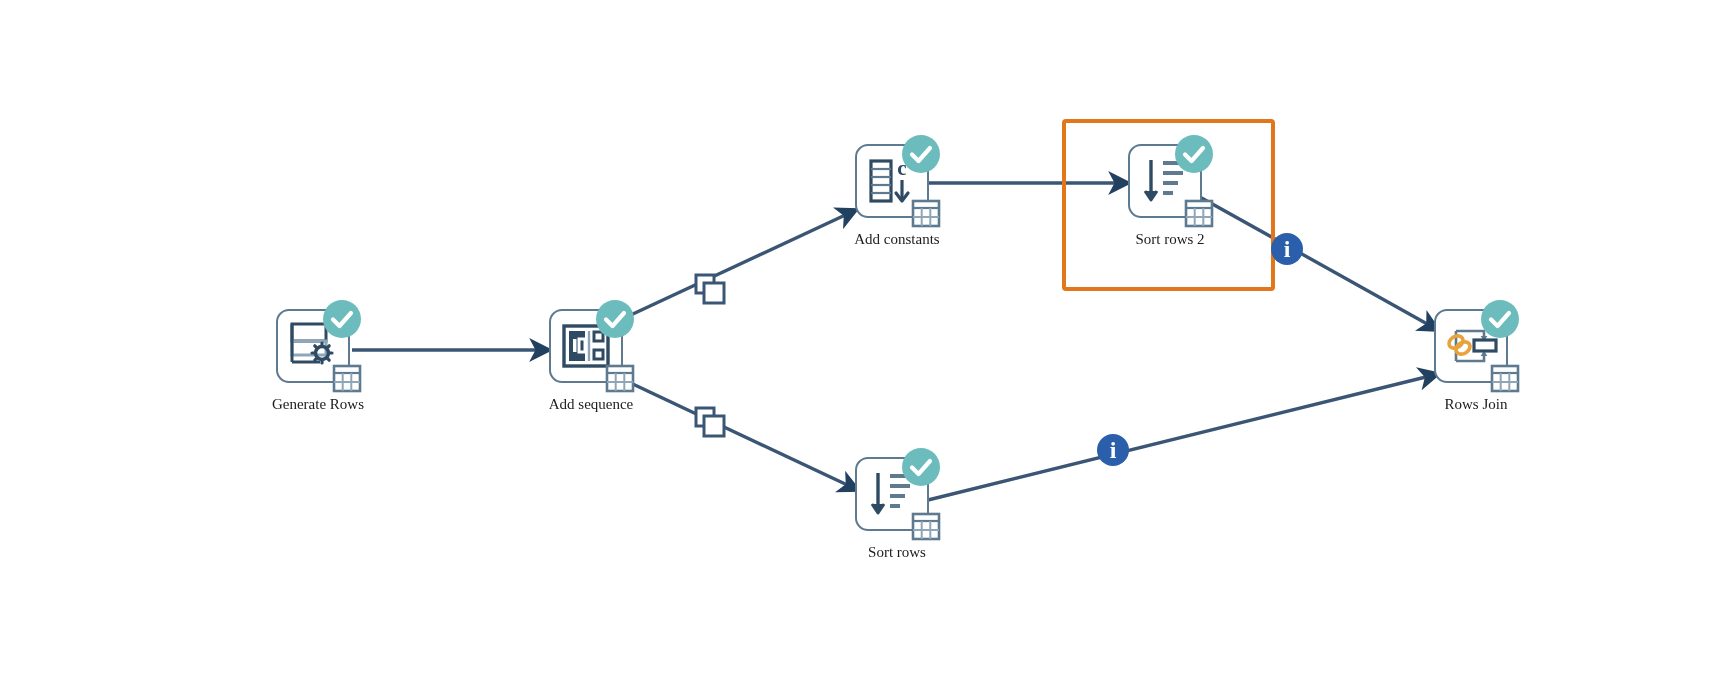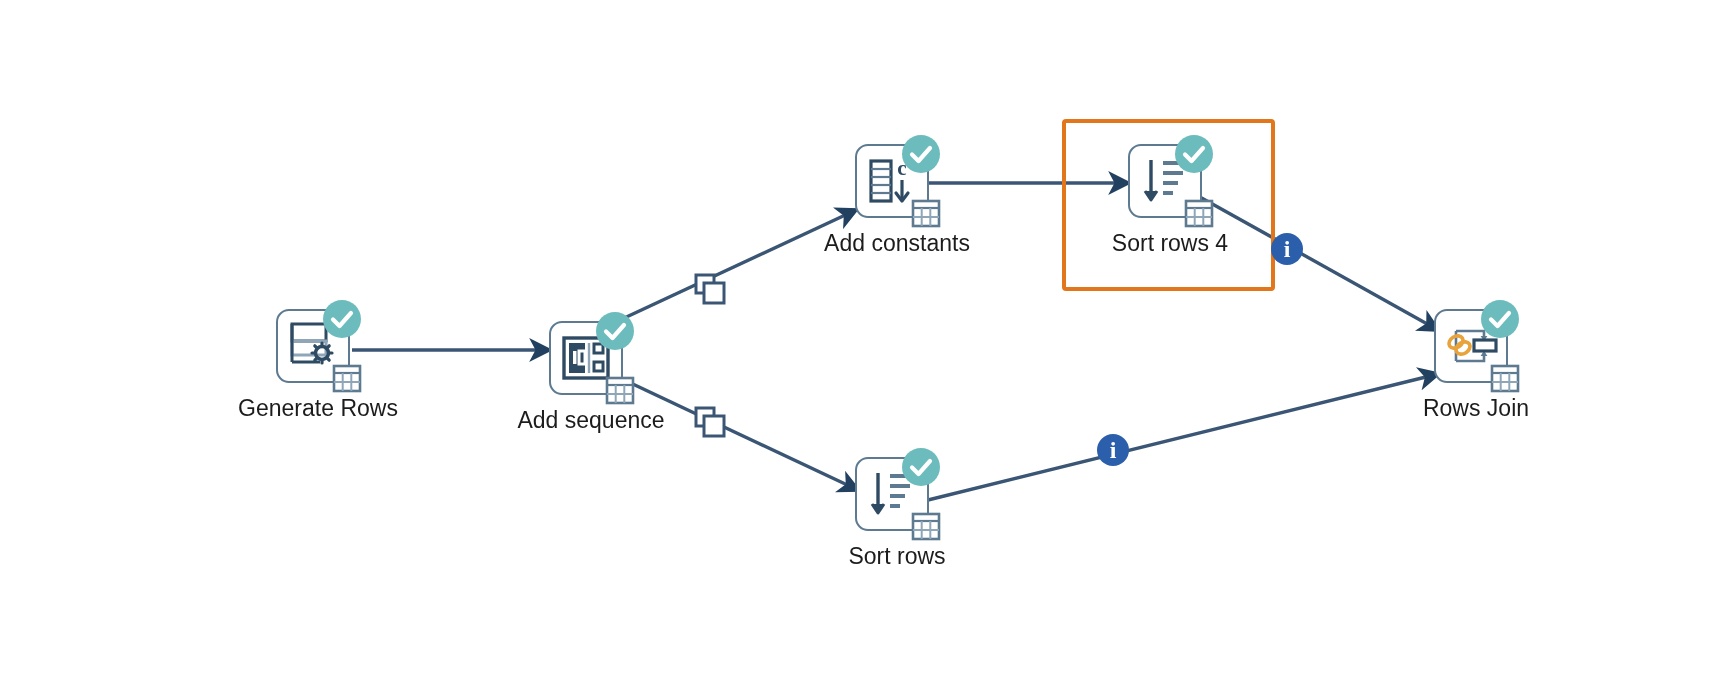--- a/index.html
+++ b/index.html
@@ -70,23 +70,23 @@
     top: 58px;
     width: 30px;
     height: 30px;
   }
   .node-label {
     position: absolute;
     top: 92px;
     left: 50%;
     transform: translateX(-50%);
     white-space: nowrap;
-    font-size: 23px;
+    font-size: 15px;
     color: #1c1c1c;
-    font-family: Liberation Sans, sans-serif;
+    font-family: Liberation Serif, serif;
     line-height: 1;
   }
   .selection-frame {
     position: absolute;
     border: 4px solid #e2761b;
     border-radius: 4px;
     box-sizing: border-box;
     background: transparent;
     pointer-events: none;
   }
@@ -178,21 +178,21 @@
     <svg class="grid-badge" viewBox="0 0 30 30" xmlns="http://www.w3.org/2000/svg">
       <rect x="2" y="3" width="26" height="25" fill="#ffffff" stroke="#5d7a91" stroke-width="2.6"></rect>
       <line x1="2" y1="10" x2="28" y2="10" stroke="#5d7a91" stroke-width="2.2"></line>
       <line x1="10.7" y1="10" x2="10.7" y2="28" stroke="#8ea6b8" stroke-width="2"></line>
       <line x1="19.3" y1="10" x2="19.3" y2="28" stroke="#8ea6b8" stroke-width="2"></line>
       <line x1="2" y1="19" x2="28" y2="19" stroke="#8ea6b8" stroke-width="2"></line>
     </svg>
     <div class="node-label">Generate Rows</div>
   </div>
 
-  <div class="node" style="left:545px; top:317px;">
+  <div class="node" style="left:545px; top:305px;">
     <div class="node-box"></div>
     <svg class="node-icon" viewBox="0 0 74 74" xmlns="http://www.w3.org/2000/svg">
       <rect x="15" y="17" width="44" height="40" fill="none" stroke="#2f4b63" stroke-width="3.4"></rect>
       <rect x="20" y="22" width="16" height="30" fill="#2f4b63"></rect>
       <rect x="24" y="30" width="3.5" height="13" fill="#ffffff"></rect>
       <rect x="30" y="30" width="6" height="13" fill="none" stroke="#ffffff" stroke-width="3"></rect>
       <line x1="40" y1="22" x2="40" y2="52" stroke="#8ea6b8" stroke-width="2.4"></line>
       <rect x="45" y="23" width="9" height="9" fill="none" stroke="#2f4b63" stroke-width="3"></rect>
       <rect x="45" y="41" width="9" height="9" fill="none" stroke="#2f4b63" stroke-width="3"></rect>
     </svg>
@@ -255,21 +255,21 @@
         <path d="M10 19.5 L16.5 26 L28 13" fill="none" stroke="#ffffff" stroke-width="4.2" stroke-linecap="round" stroke-linejoin="round"></path>
       </svg>
     </div>
     <svg class="grid-badge" viewBox="0 0 30 30" xmlns="http://www.w3.org/2000/svg">
       <rect x="2" y="3" width="26" height="25" fill="#ffffff" stroke="#5d7a91" stroke-width="2.6"></rect>
       <line x1="2" y1="10" x2="28" y2="10" stroke="#5d7a91" stroke-width="2.2"></line>
       <line x1="10.7" y1="10" x2="10.7" y2="28" stroke="#8ea6b8" stroke-width="2"></line>
       <line x1="19.3" y1="10" x2="19.3" y2="28" stroke="#8ea6b8" stroke-width="2"></line>
       <line x1="2" y1="19" x2="28" y2="19" stroke="#8ea6b8" stroke-width="2"></line>
     </svg>
-    <div class="node-label">Sort rows 4</div>
+    <div class="node-label">Sort rows 2</div>
   </div>
 
   <div class="node" style="left:851px; top:453px;">
     <div class="node-box"></div>
     <svg class="node-icon" viewBox="0 0 74 74" xmlns="http://www.w3.org/2000/svg">
       <line x1="23" y1="16" x2="23" y2="54" stroke="#2f4b63" stroke-width="3.4"></line>
       <path d="M17 47 L23 56 L29 47" fill="#2f4b63" stroke="#2f4b63" stroke-width="3" stroke-linejoin="round"></path>
       <g stroke="#5d7a91" stroke-width="4" stroke-linecap="butt">
         <line x1="35" y1="19" x2="59" y2="19"></line>
         <line x1="35" y1="29" x2="55" y2="29"></line>

